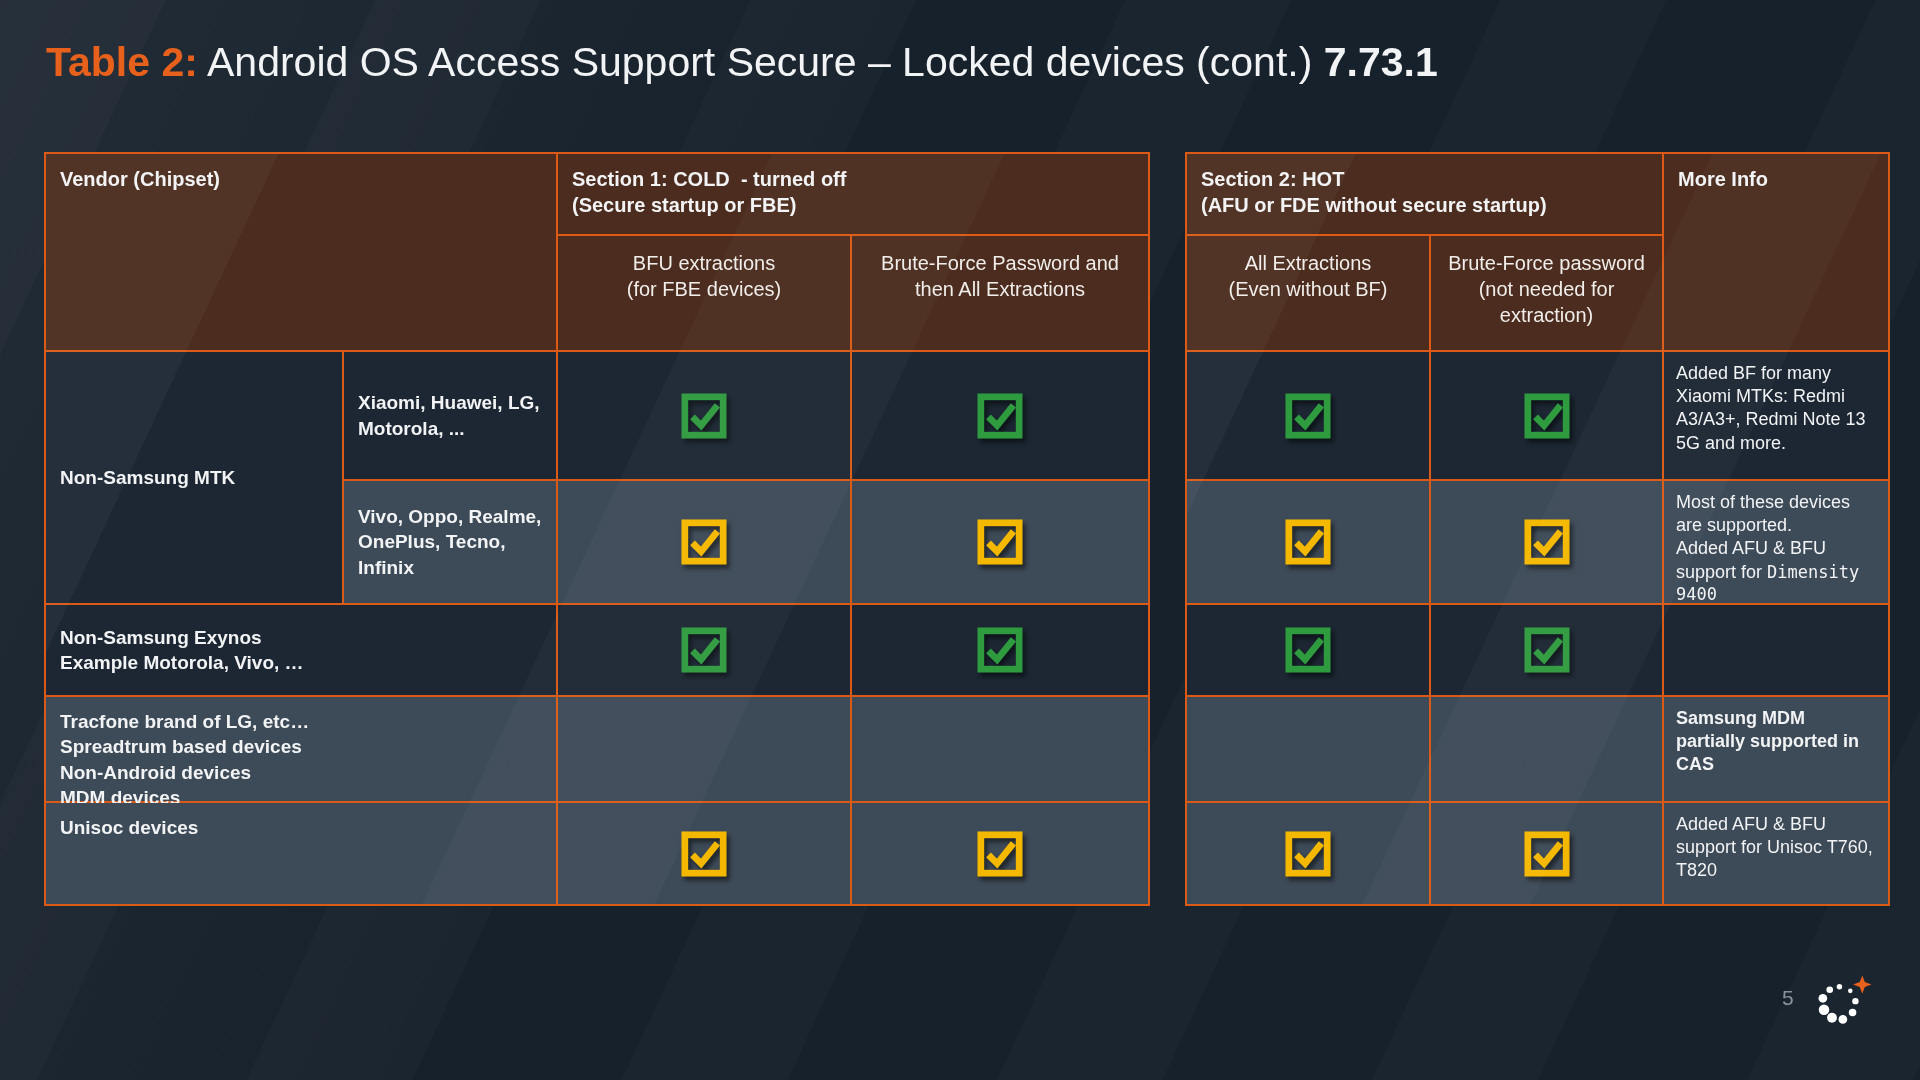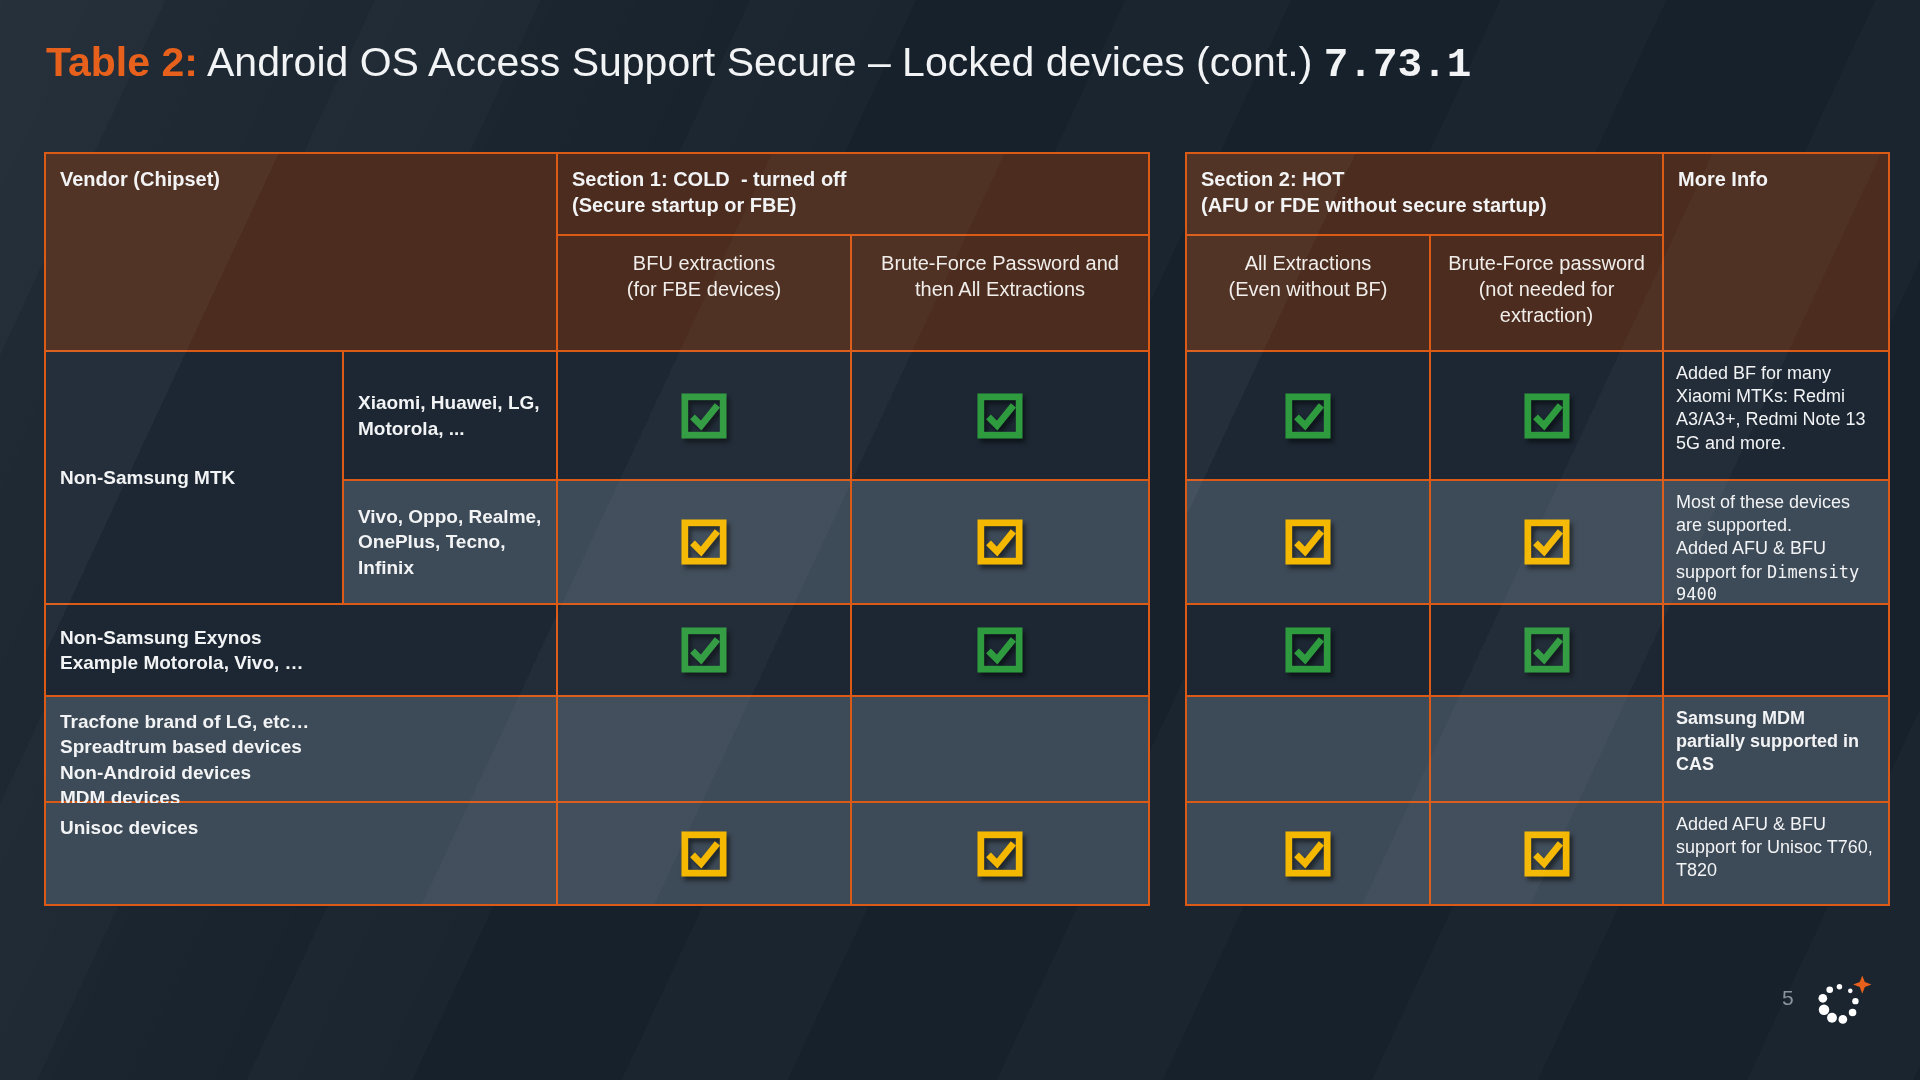--- a/index.html
+++ b/index.html
@@ -16,21 +16,21 @@
     content:"";position:absolute;inset:0;pointer-events:none;z-index:0;
     background:
       linear-gradient(115deg, rgba(255,255,255,0.05) 0%, rgba(255,255,255,0) 38%),
       repeating-linear-gradient(115deg, rgba(255,255,255,0.02) 0 150px, rgba(255,255,255,0) 150px 340px);
   }
   [data-bind]{white-space:pre-wrap;}
 
   
   .title{position:absolute;left:46px;top:38px;font-size:41px;line-height:1.2;z-index:2;}
   .title .prefix{color:#E8611C;font-weight:bold;}
-  .title .ver{font-weight:bold;font-family:Liberation Mono, monospace;}
+  .title .ver{font-weight:bold;}
 
   
   .tbl{
     position:absolute;display:grid;gap:2px;z-index:1;
     background:#DB5A16;border:2px solid #DB5A16;
     grid-template-rows:80px 114px 127px 122px 90px 104px 101px;
   }
   .tbl::after{ 
     content:"";position:absolute;inset:0;pointer-events:none;
     background:linear-gradient(115deg, rgba(255,255,255,0.04) 0 16%, rgba(255,255,255,0) 16% 50%, rgba(255,255,255,0.028) 50% 66%, rgba(255,255,255,0) 66%);

